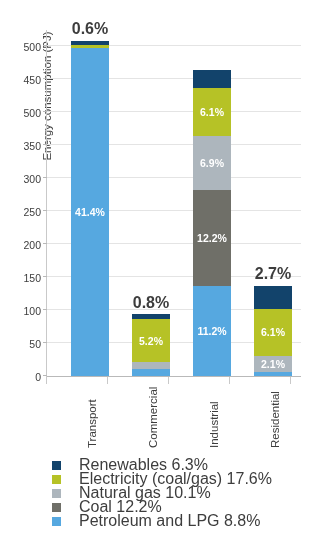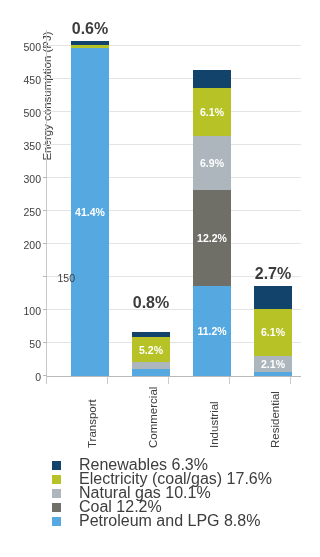--- a/index.html
+++ b/index.html
@@ -155,21 +155,21 @@
       <div class="bar" style="left: 24px;">
         <div class="seg" style="height: 4.62px; background: rgb(18, 67, 107);"></div>
         <div class="seg" style="height: 2.64px; background: rgb(182, 194, 38);"></div>
         <div class="seg" style="height: 328.02px; background: rgb(86, 168, 224);">
           <span class="seglabel">41.4%</span>
         </div>
       </div>
       <div class="toplabel" style="left: 8px; bottom: 339.28px;">0.6%</div>
       <div class="bar" style="left: 85px;">
         <div class="seg" style="height: 5.28px; background: rgb(18, 67, 107);"></div>
-        <div class="seg" style="height: 25px; background: rgb(182, 194, 38);">
+        <div class="seg" style="height: 43px; background: rgb(182, 194, 38);">
           <span class="seglabel">5.2%</span>
         </div>
         <div class="seg" style="height: 6.6px; background: rgb(173, 182, 189);"></div>
         <div class="seg" style="height: 7.26px; background: rgb(86, 168, 224);"></div>
       </div>
       <div class="toplabel" style="left: 69px; bottom: 64.72px;">0.8%</div>
       <div class="bar" style="left: 146px;">
         <div class="seg" style="height: 17.16px; background: rgb(18, 67, 107);"></div>
         <div class="seg" style="height: 48.18px; background: rgb(182, 194, 38);">
           <span class="seglabel">6.1%</span>
@@ -194,21 +194,21 @@
         </div>
         <div class="seg" style="height: 3.96px; background: rgb(86, 168, 224);"></div>
       </div>
       <div class="toplabel" style="left: 191px; bottom: 93.76px;">2.7%</div>
     </div>
 
   <div id="yticks">
       <div class="ytick" style="top: 377px; left: 0px; width: 41px;">0</div>
       <div class="ytick" style="top: 344px; left: 0px; width: 41px;">50</div>
       <div class="ytick" style="top: 311px; left: 0px; width: 41px;">100</div>
-      <div class="ytick" style="top: 278px; left: 12px; width: 41px; padding-left: 22px;">150</div>
+      <div class="ytick" style="top: 278px; left: 0px; width: 41px;">150</div>
       <div class="ytick" style="top: 245px; left: 0px; width: 41px;">200</div>
       <div class="ytick" style="top: 212px; left: 0px; width: 41px;">250</div>
       <div class="ytick" style="top: 179px; left: 0px; width: 41px;">300</div>
       <div class="ytick" style="top: 146px; left: 0px; width: 41px;">350</div>
       <div class="ytick" style="top: 113px; left: 0px; width: 41px;">500</div>
       <div class="ytick" style="top: 80px; left: 0px; width: 41px;">450</div>
       <div class="ytick" style="top: 47px; left: 0px; width: 41px;">500</div>
     </div>
   <div id="catlabels">
       <div class="catlabel" style="left: 86px; top: 448px;">Transport</div>

